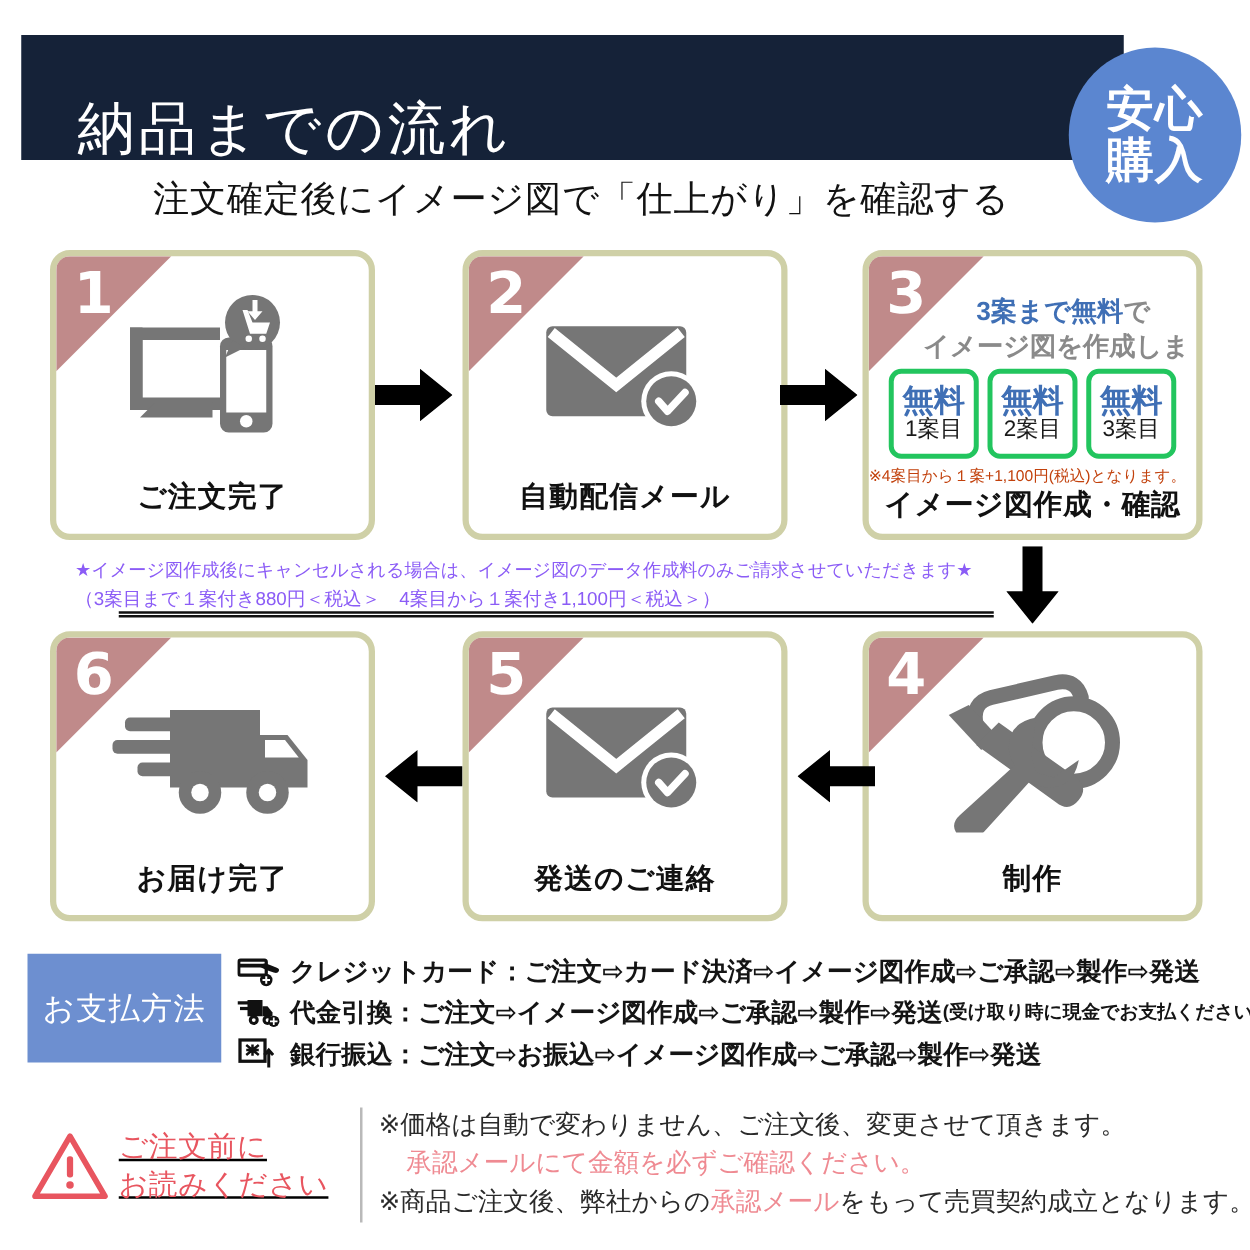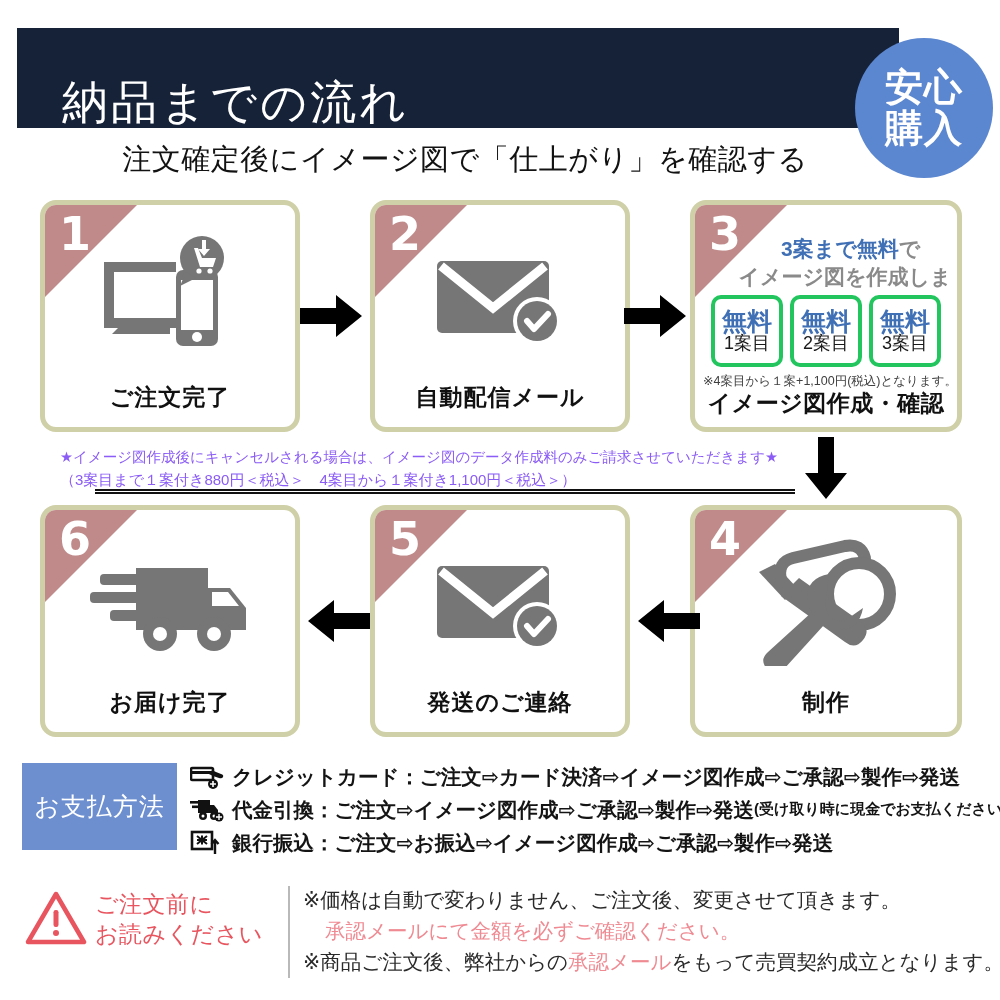--- a/index.html
+++ b/index.html
@@ -104,22 +104,22 @@
     background:#ffffff;box-sizing:border-box;
     display:flex;flex-direction:column;align-items:center;justify-content:center;
   }
   .free-box .fb-top{
     font-size:25px;font-weight:bold;color:#3f6fb5;line-height:1.05;
   }
   .free-box .fb-bot{
     font-size:18px;color:#1a1a1a;line-height:1.1;
   }
   .s3-note{
-    position:absolute;left:0;right:0;top:168px;text-align:right;
-    font-size:12.5px;color:#404040;white-space:nowrap;
+    position:absolute;left:0;right:0;top:168px;text-align:left;
+    font-size:12.5px;color:#c2410c;white-space:nowrap;
   }
   .s3-label{
     position:absolute;left:0;right:0;bottom:8px;text-align:center;
     font-size:23px;font-weight:bold;color:#111;letter-spacing:0.5px;
   }
 
   
   .arrow-r, .arrow-l{
     position:absolute;width:62px;height:42px;
   }
@@ -149,21 +149,21 @@
   .pay-row{
     display:flex;align-items:center;height:33px;
     font-size:20.5px;color:#141414;font-weight:bold;white-space:nowrap;
   }
   .pay-ico{width:34px;height:26px;margin-right:8px;flex:0 0 34px;}
   .pay-small{font-size:15px;font-weight:bold;}
 
   
   .warn-icon-wrap{
     position:absolute;left:25px;top:890px;width:250px;height:85px;
-    display:flex;
+    display:flex;align-items:center;text-decoration:underline;
   }
   .warn-tri{width:62px;height:56px;flex:0 0 62px;margin-right:8px;}
   .warn-text{
     color:#e8555f;font-size:23px;line-height:1.3;letter-spacing:0.5px;
   }
   .warn-sep{
     position:absolute;left:288px;top:886px;width:2px;height:92px;background:#b9b9b9;
   }
   .warn-body{
     position:absolute;left:303px;top:884px;width:690px;

